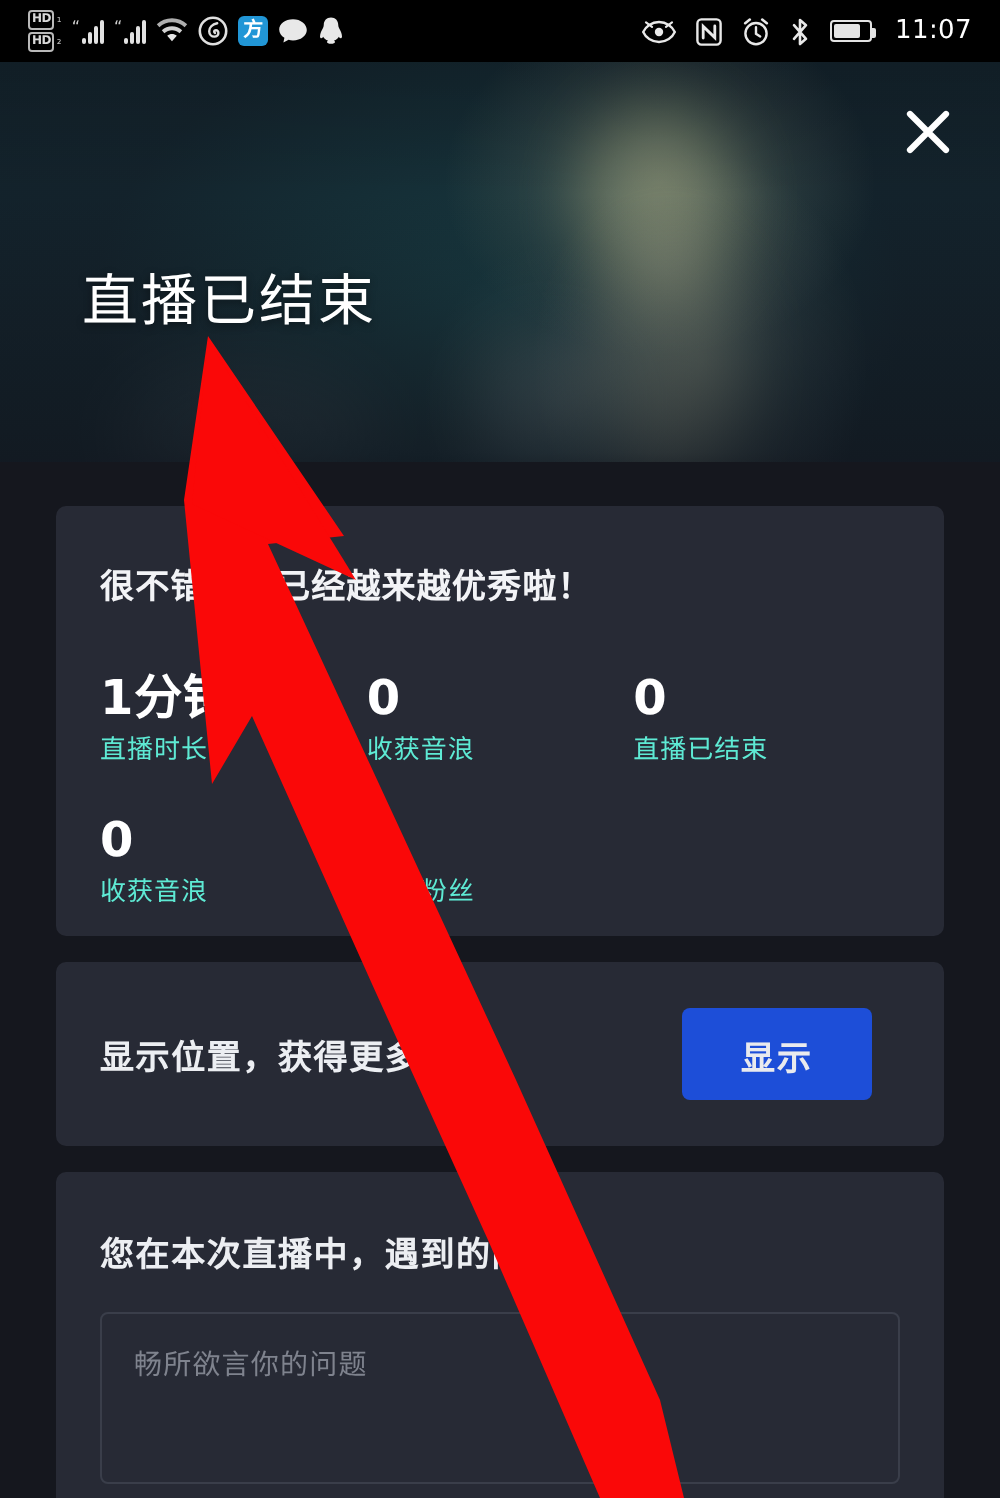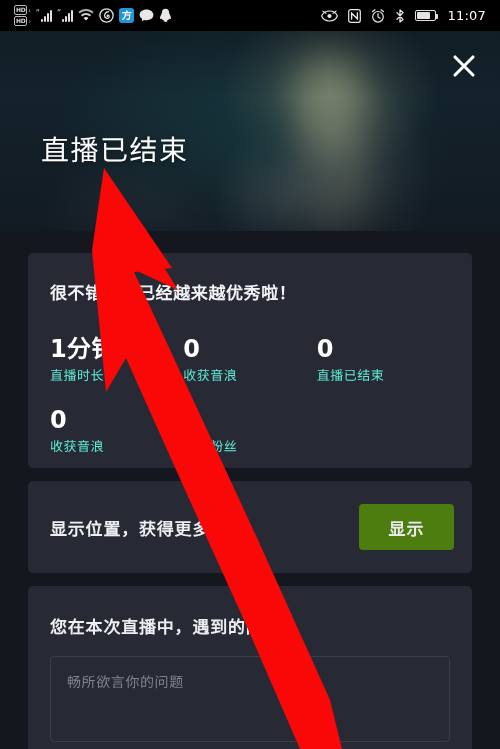--- a/index.html
+++ b/index.html
@@ -116,22 +116,22 @@
   }
   .stat-lab{
     color:#5eead4; font-size:13px; line-height:20px; margin-top:3px; letter-spacing:0.5px;
   }
 
   .loc-text{
     position:absolute; left:22px; top:50%; transform:translateY(-50%);
     color:#eceef2; font-size:17px; font-weight:700; letter-spacing:0.8px;
   }
   .loc-btn{
-    position:absolute; right:18px; top:50%; transform:translateY(-50%);
-    width:95px; height:46px; background:#4d7c0f; border-radius:4px;
+    position:absolute; right:36px; top:50%; transform:translateY(-50%);
+    width:95px; height:46px; background:#1d4ed8; border-radius:4px;
     color:#e9eaee; font-size:17px; font-weight:700; letter-spacing:1px;
     display:flex; align-items:center; justify-content:center; cursor:pointer; border:none;
   }
 
   .fb-title{
     position:absolute; left:22px; top:27px;
     color:#eceef2; font-size:17px; font-weight:700; letter-spacing:0.8px;
   }
   .fb-input{
     position:absolute; left:22px; top:70px; width:400px; height:86px;

